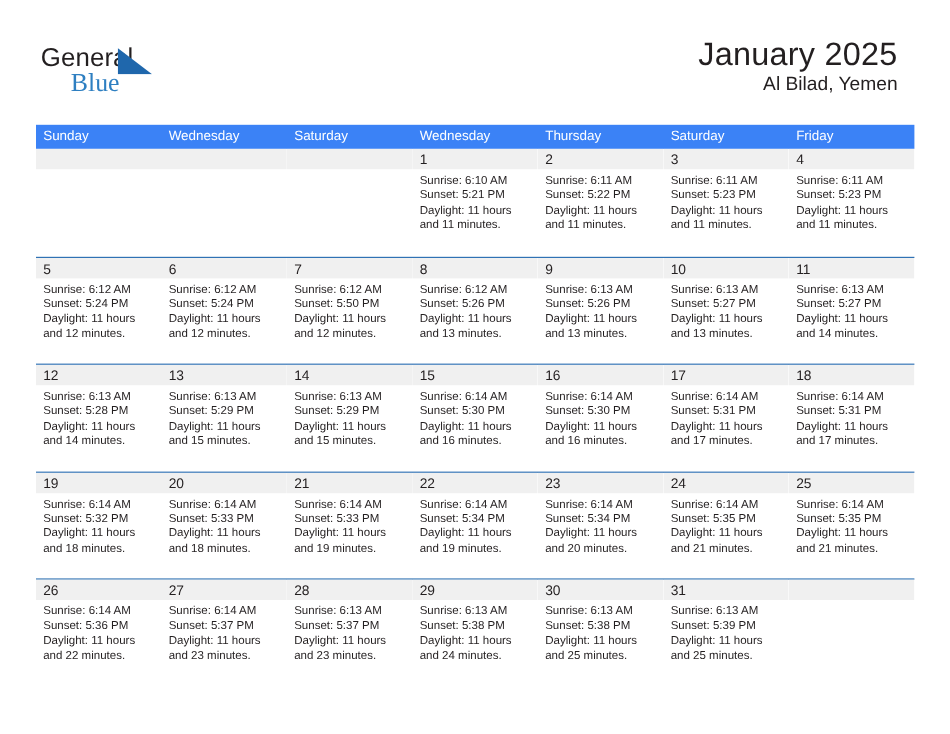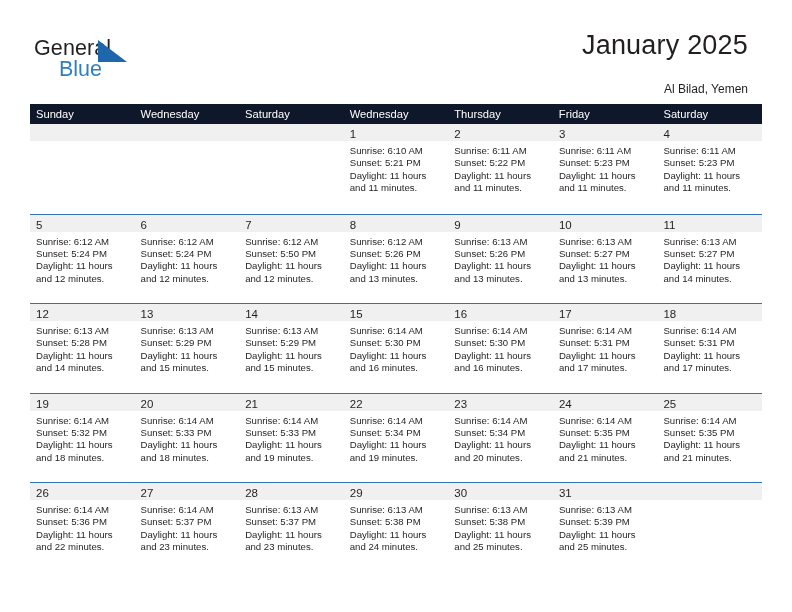--- a/index.html
+++ b/index.html
@@ -51,55 +51,55 @@
     clip-path: polygon(0 0, 100% 100%, 0 100%);
   }
   .logo-blue {
     position: absolute;
     left: 25px;
     top: 21px;
     font-size: 21.5px;
     color: #2e7fc1;
     line-height: 1;
     font-weight: 400;
+    font-family: Liberation Serif, serif;
   }
   .title-block {
     position: absolute;
     right: 44px;
     top: 30px;
     text-align: right;
   }
   .month-title {
     font-size: 27px;
     font-weight: 400;
     color: #231f20;
     line-height: 1.15;
     letter-spacing: 0.2px;
   }
   .location {
-    margin-top: 21px;
-    font-size: 12px;
+    margin-top: 0;
+    font-size: 16px;
     font-weight: 400;
     color: #231f20;
     line-height: 1.2;
   }
 
   
   .calendar {
     position: absolute;
     left: 30px;
     top: 104px;
     width: 732px;
   }
   .weekday-row {
     display: flex;
     width: 100%;
-    background: #0f172a;
+    background: #3b82f6;
     height: 20px;
-    justify-content: flex-end;
   }
   .weekday {
     flex: 1 1 0;
     color: #ffffff;
     font-size: 11.2px;
     line-height: 20px;
     padding-left: 6px;
     white-space: nowrap;
   }
   .week-row {
@@ -156,22 +156,22 @@
 
   </div>
 
   <div class="calendar">
     <div class="weekday-row" id="weekday-row">
         <div class="weekday">Sunday</div>
         <div class="weekday">Wednesday</div>
         <div class="weekday">Saturday</div>
         <div class="weekday">Wednesday</div>
         <div class="weekday">Thursday</div>
+        <div class="weekday">Saturday</div>
         <div class="weekday">Friday</div>
-        <div class="weekday">Saturday</div>
       </div>
     <div id="weeks-container">
         <div class="week-row">
           <div class="day-cell empty">
             <div class="day-number-band"><span class="day-number"></span></div>
           </div>
           <div class="day-cell empty">
             <div class="day-number-band"><span class="day-number"></span></div>
           </div>
           <div class="day-cell empty">

